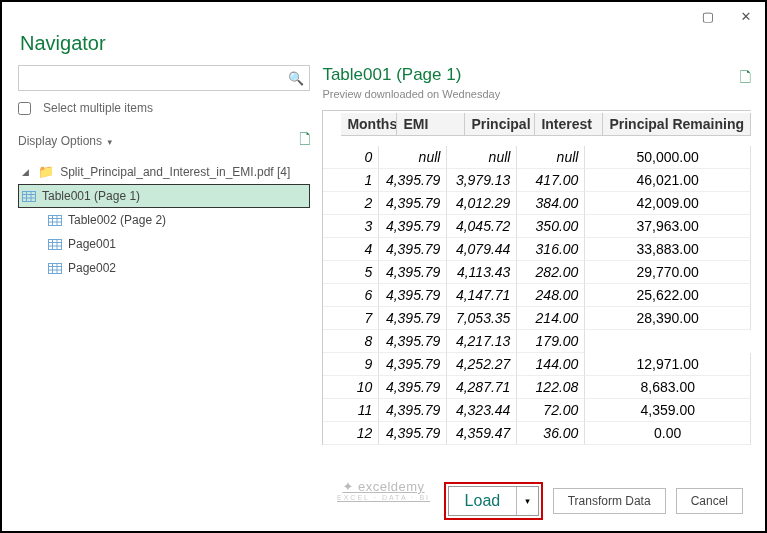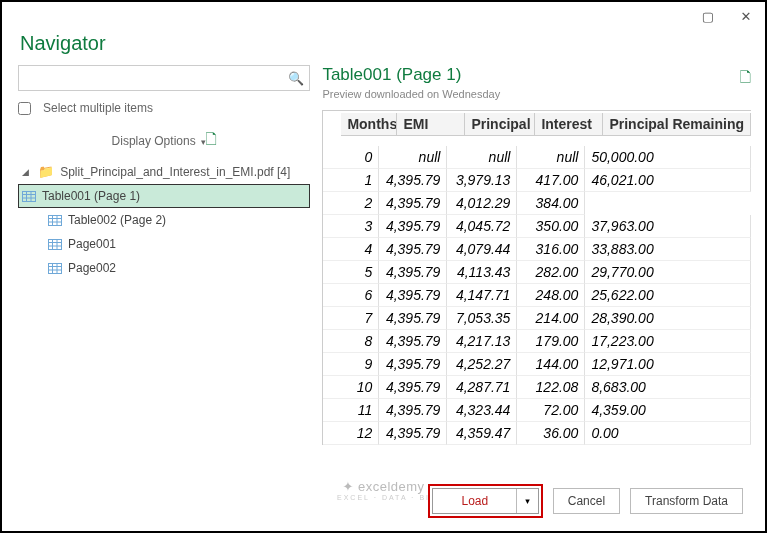--- a/index.html
+++ b/index.html
@@ -12,21 +12,21 @@
     .titlebar .tb-btn { width: 26px; height: 20px; display: flex; align-items: center; justify-content: center; font-size: 13px; color: #555; cursor: pointer; }
     .header { padding: 2px 0 10px 18px; }
     .header h1 { font-weight: 400; font-size: 20px; color: #0f7b3f; }
     .content { flex: 1; display: flex; padding: 0 14px 6px 16px; gap: 12px; overflow: hidden;}
     .left { width: 296px; display: flex; flex-direction: column; }
     .searchbox { display: flex; border: 1px solid #ccc; height: 26px; align-items: center; background:#fff; }
     .searchbox input { flex: 1; border: none; outline: none; padding: 0 6px; font-size: 12px; background: transparent; }
     .searchbox .magnify { width: 26px; display:flex; align-items:center; justify-content:center; color:#0f7b3f; font-size:13px; }
     .chk-row { margin-top: 10px; font-size: 12px; color: #666; display:flex; align-items:center; gap:12px;}
     .chk-row input { width:13px; height:13px; }
-    .display-row { margin-top: 14px; display:flex; justify-content:center; align-items:center; font-size:12px; color:#666; }
+    .display-row { margin-top: 14px; display:flex; justify-content:space-between; align-items:center; font-size:12px; color:#666; }
     .display-row .caret { font-size: 9px; margin-left:2px; }
     .display-row .refresh { color:#0f7b3f; font-size:14px; }
     .tree { margin-top: 6px; font-size: 12px; color:#444; }
     .tree-node { padding: 5px 4px; display:flex; align-items:center; gap:6px; cursor:pointer; }
     .tree-node.root { color:#555; }
     .tree-node .caret { font-size:9px; width:10px; display:inline-block; color:#666; }
     .tree-node .folder { color:#f6c667; font-size:13px;}
     .tree-node .tbl { color:#7db3e0; font-size:12px; display:inline-flex; width:14px; }
     .tree-child { padding-left: 30px; }
     .tree-node.selected { background:#c9ead9; border:1px solid #333; padding:4px 3px;}
@@ -36,28 +36,28 @@
     .preview-head .sub { font-size:11px; color:#888; margin-top:3px;}
     .preview-head .sheet-ico { color:#0f7b3f; font-size:14px; margin-top:2px;}
     .grid { margin-top:10px; border-top:1px solid #ccc; border-left:1px solid #ccc; font-size:14px; }
     .grid-row { display:flex; }
     .grid-cell { border-right:1px solid #e0e0e0; border-bottom:1px solid #eee; padding:3px 6px; white-space:nowrap; overflow:hidden; }
     .grid-row.header .grid-cell { background:#f4f4f4; font-weight:600; color:#333; border-bottom:1px solid #ccc; border-right:1px solid #ccc;}
     .c0 { width:56px; text-align:right; font-style:italic;}
     .c1 { width:68px; text-align:right; font-style:italic;}
     .c2 { width:70px; text-align:right; font-style:italic;}
     .c3 { width:68px; text-align:right; font-style:italic;}
-    .c4 { flex:1; text-align:left; font-style:italic;}
+    .c4 { flex:1; text-align:center; }
     .grid-row.header .grid-cell { text-align:left; font-style:normal;}
     .footer { height: 60px; display:flex; align-items:center; justify-content:flex-end; padding: 0 22px; gap:10px; position:relative; }
-    .watermark { position:absolute; left:50%; transform:translateX(-50%); bottom:30px; text-align:center; color:#bbb; font-size:13px; letter-spacing:0.5px; pointer-events:none;}
+    .watermark { position:absolute; left:50%; transform:translateX(-50%); bottom:30px; text-align:center; color:#bbb; font-size:13px; letter-spacing:0.5px; pointer-events:none;text-decoration:underline;}
     .watermark .sub { font-size:7px; letter-spacing:2px; color:#ccc;}
     .btn { border:1px solid #bbb; background:#fff; padding: 5px 14px; font-size:12px; color:#444; cursor:pointer;}
     .btn-split { display:flex; border:1px solid #999; }
-    .btn-split .main { padding:5px 28px; border-right:1px solid #bbb; color:#b91c1c; font-size:12px;}
+    .btn-split .main { padding:5px 16px; border-right:1px solid #bbb; color:#0f766e; font-size:16px;}
     .btn-split .drop { padding:5px 8px; font-size:9px; display:flex; align-items:center;}
     .load-wrap { border:2px solid #cc0000; padding:2px; }
     svg.tbl-ico { width:14px; height:11px; }
     svg.tbl-ico rect { fill:none; stroke:#6fa8d8; stroke-width:1; }
     svg.tbl-ico line { stroke:#6fa8d8; stroke-width:1; }
   </style>
 </head>
 <body>
 
 <div class="dialog">
@@ -172,20 +172,21 @@
             <div class="grid-cell c1">4,395.79</div>
             <div class="grid-cell c2">3,979.13</div>
             <div class="grid-cell c3">417.00</div>
             <div class="grid-cell c4">46,021.00</div>
           </div>
           <div class="grid-row">
             <div class="grid-cell c0">2</div>
             <div class="grid-cell c1">4,395.79</div>
             <div class="grid-cell c2">4,012.29</div>
             <div class="grid-cell c3">384.00</div>
+            <div class="grid-cell c4">42,009.00</div>
           </div>
           <div class="grid-row">
             <div class="grid-cell c0">3</div>
             <div class="grid-cell c1">4,395.79</div>
             <div class="grid-cell c2">4,045.72</div>
             <div class="grid-cell c3">350.00</div>
             <div class="grid-cell c4">37,963.00</div>
           </div>
           <div class="grid-row">
             <div class="grid-cell c0">4</div>
@@ -213,21 +214,20 @@
             <div class="grid-cell c1">4,395.79</div>
             <div class="grid-cell c2">7,053.35</div>
             <div class="grid-cell c3">214.00</div>
             <div class="grid-cell c4">28,390.00</div>
           </div>
           <div class="grid-row">
             <div class="grid-cell c0">8</div>
             <div class="grid-cell c1">4,395.79</div>
             <div class="grid-cell c2">4,217.13</div>
             <div class="grid-cell c3">179.00</div>
-            <div class="grid-cell c4">17,223.00</div>
           </div>
           <div class="grid-row">
             <div class="grid-cell c0">9</div>
             <div class="grid-cell c1">4,395.79</div>
             <div class="grid-cell c2">4,252.27</div>
             <div class="grid-cell c3">144.00</div>
             <div class="grid-cell c4">12,971.00</div>
           </div>
           <div class="grid-row">
             <div class="grid-cell c0">10</div>
@@ -258,16 +258,16 @@
     <div class="watermark">
       ✦ <span>exceldemy</span>
       <div class="sub">EXCEL · DATA · BI</div>
     </div>
     <div class="load-wrap">
       <div class="btn-split">
         <div class="main">Load</div>
         <div class="drop">▾</div>
       </div>
     </div>
+    <button class="btn">Transform Data</button>
     <button class="btn">Cancel</button>
-    <button class="btn">Transform Data</button>
   </div>
 </div>
 
 </body></html>

